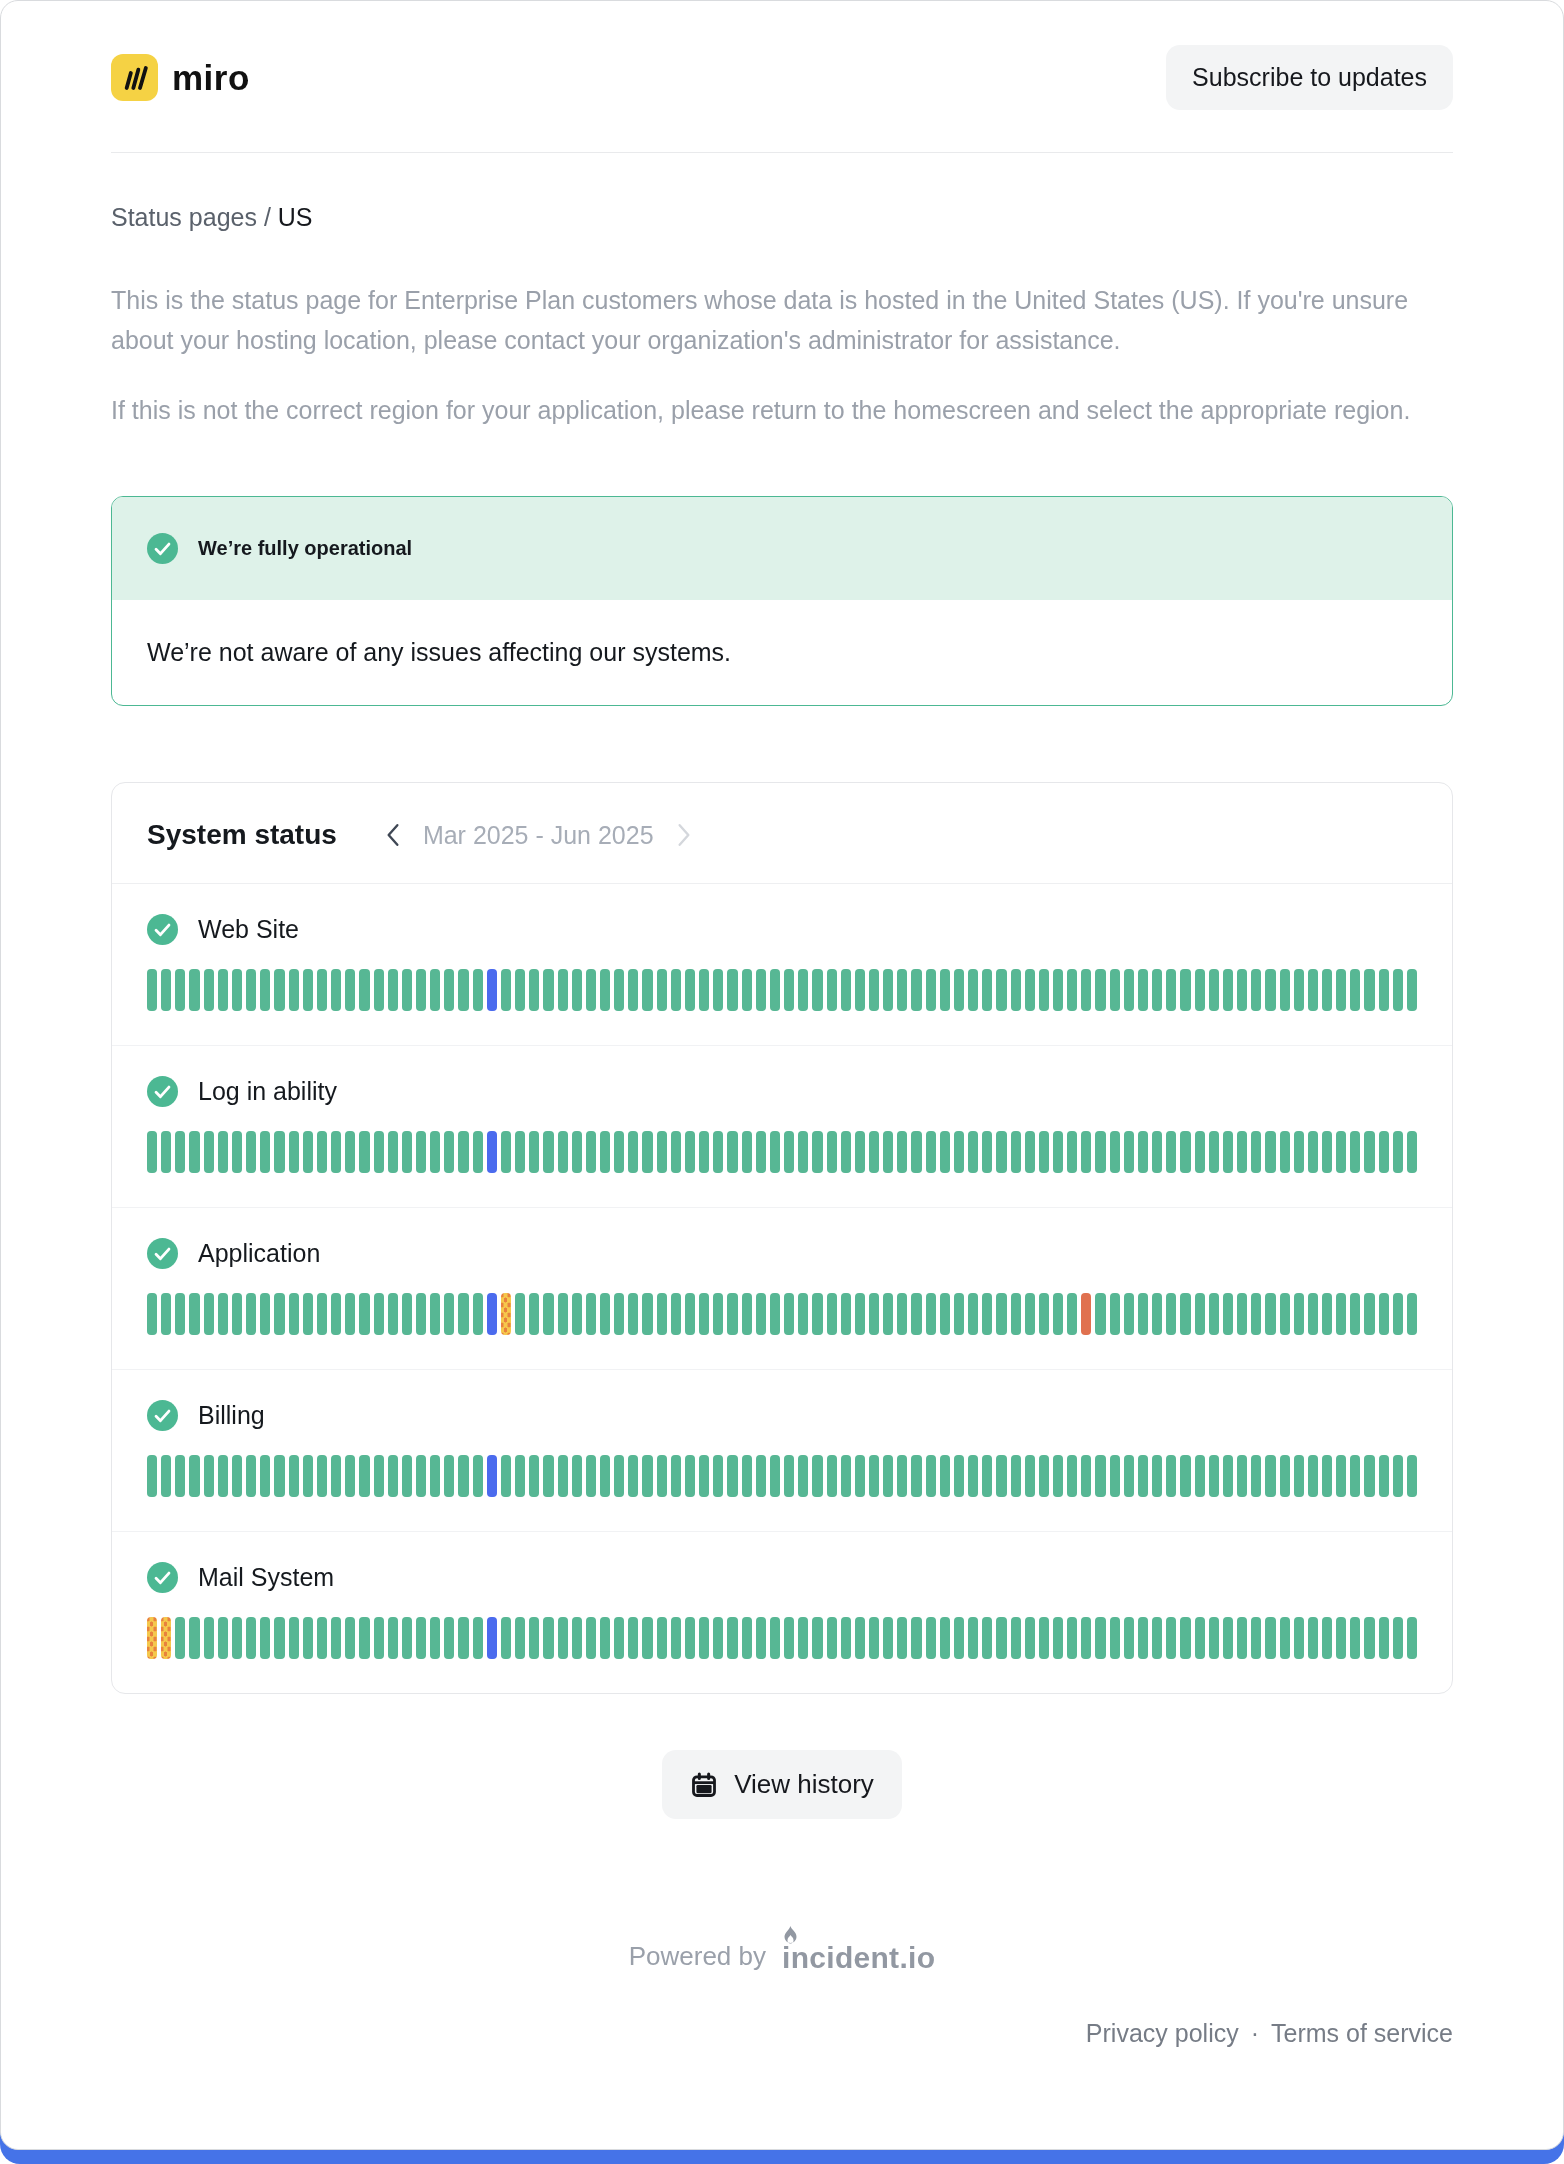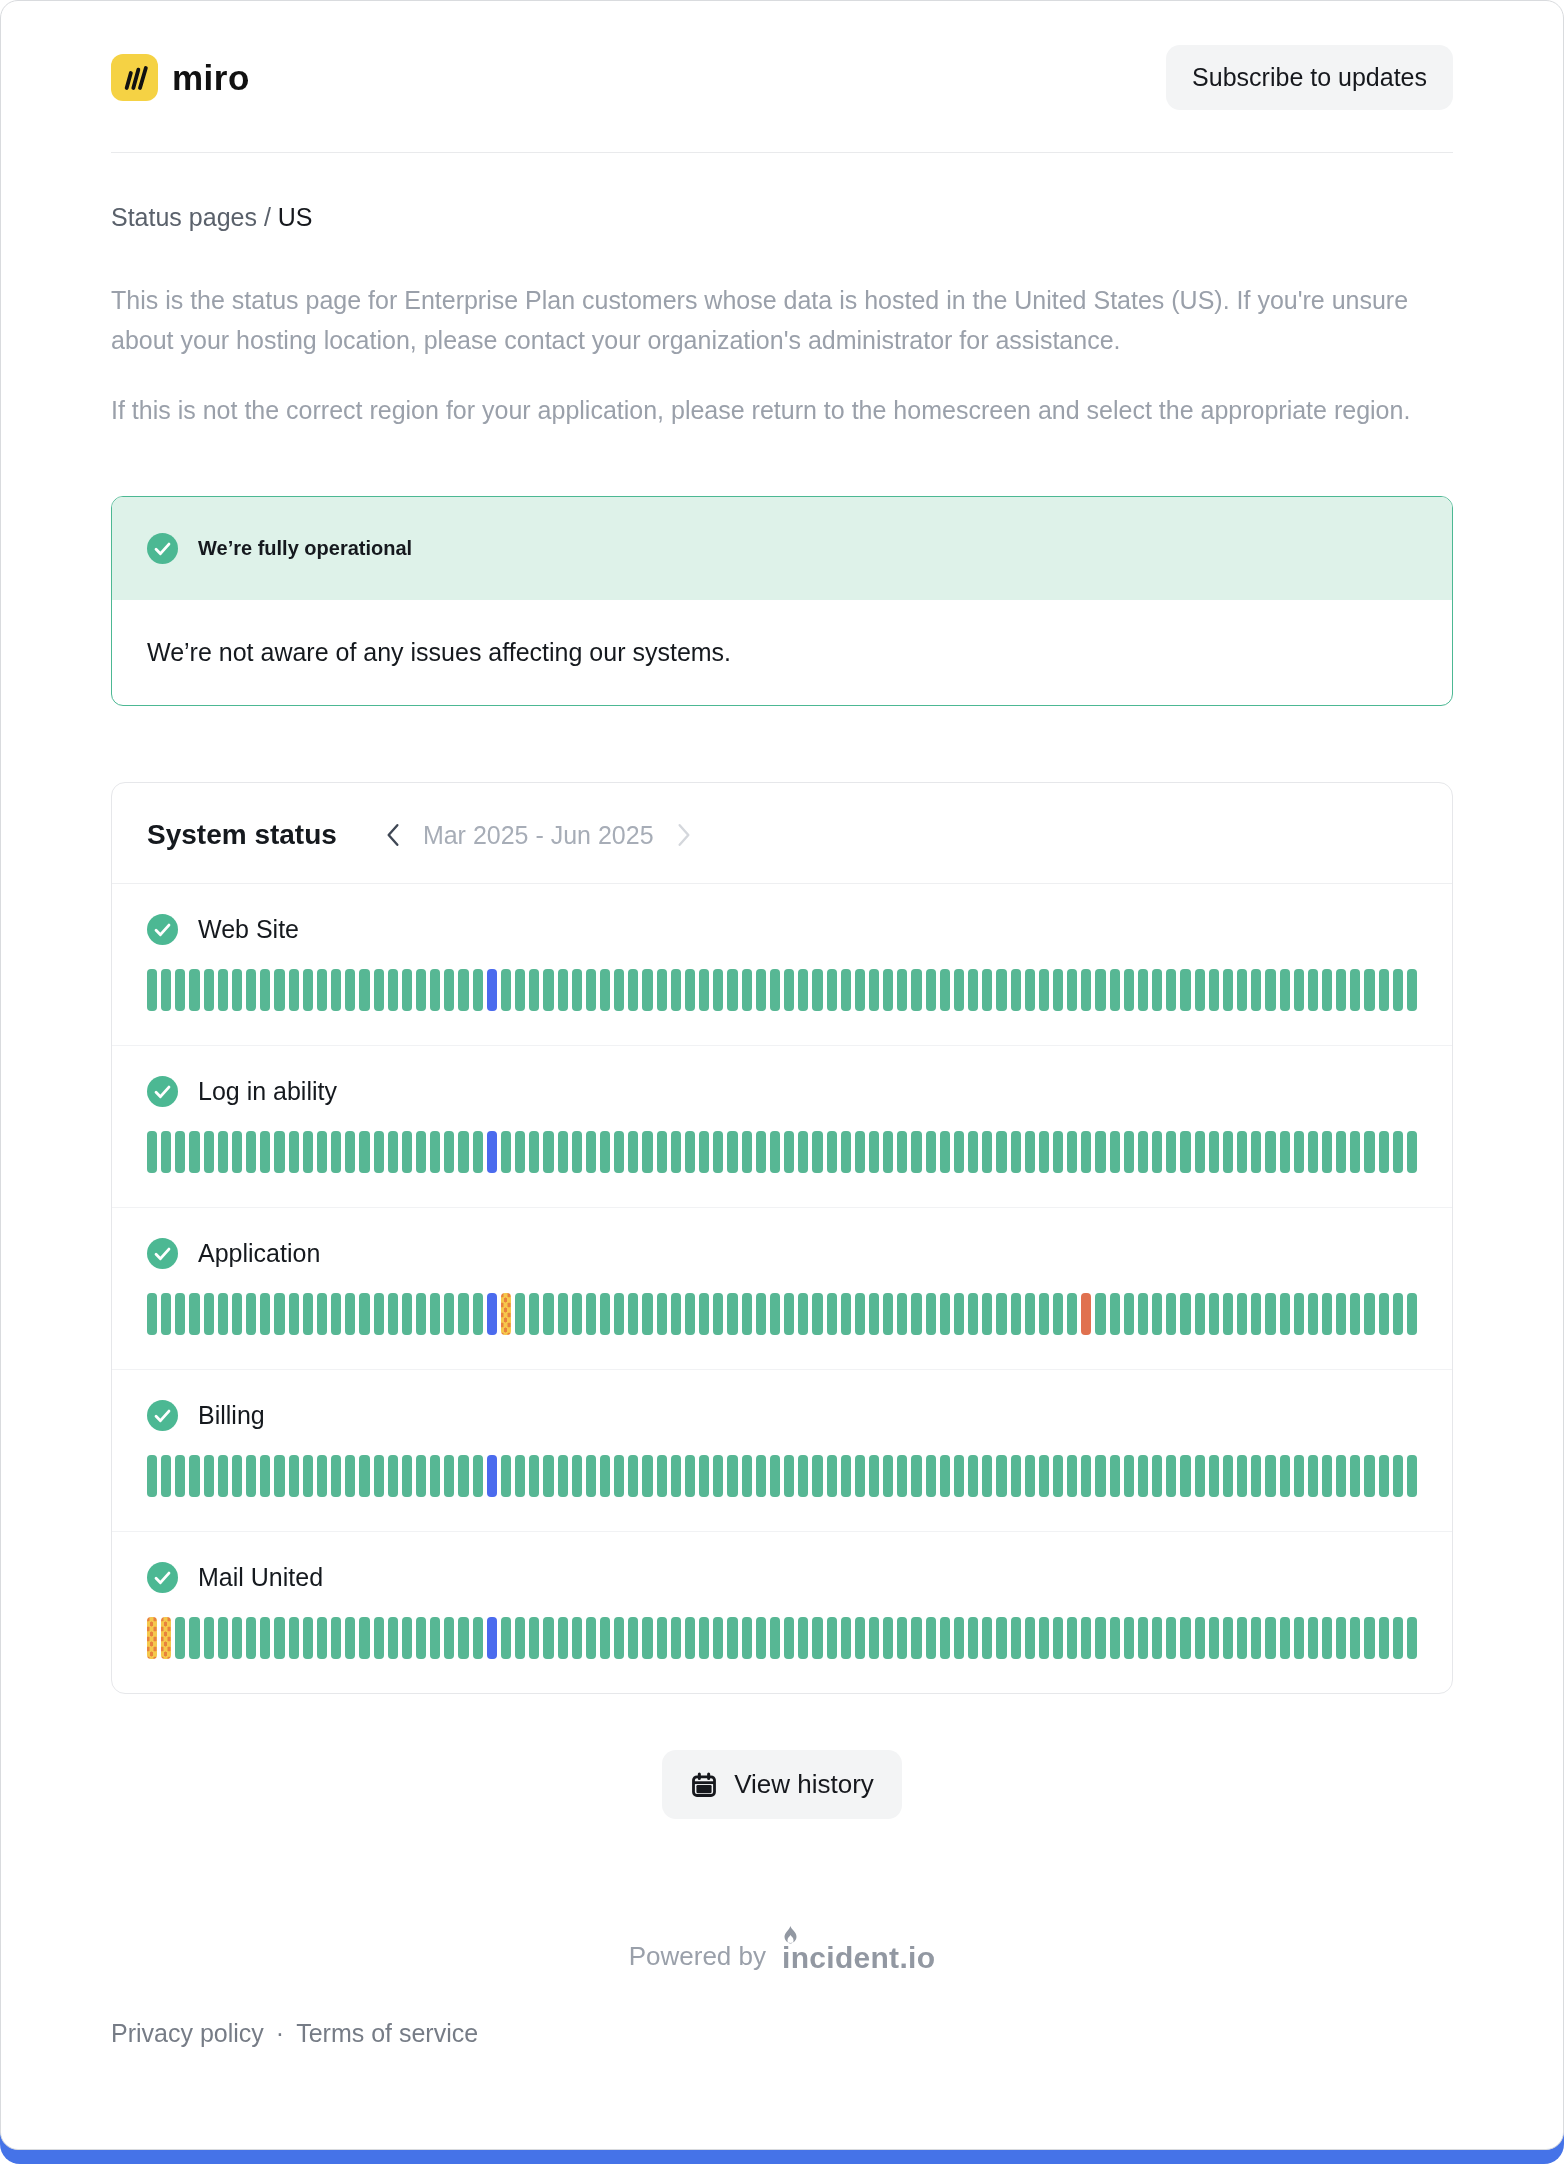--- a/index.html
+++ b/index.html
@@ -88,21 +88,21 @@
   
   .history-wrap { display: flex; justify-content: center; margin-top: 56px; }
   .history-btn { display: flex; align-items: center; gap: 16px; font-size: 26px; font-weight: 500; padding: 19px 28px; border-radius: 14px; }
   .cal-icon { width: 28px; height: 28px; display: block; }
 
   
   .powered { margin-top: 118px; display: flex; justify-content: center; align-items: center; gap: 16px; }
   .powered-text { font-size: 26px; color: #9aa0aa; }
   .incident-logo { position: relative; font-size: 30px; font-weight: 800; color: #9298a2; letter-spacing: 0.3px; padding-top: 4px; }
   .flame-icon { position: absolute; top: -11px; left: 0px; width: 17px; height: 20px; }
-  .legal { margin-top: 44px; display: flex; justify-content: flex-start; align-items: center; gap: 12px; font-size: 25px; color: #767c86; }
+  .legal { margin-top: 44px; display: flex; justify-content: flex-end; align-items: center; gap: 12px; font-size: 25px; color: #767c86; }
   .legal a { color: #767c86; text-decoration: none; }
 </style>
 </head>
 <body>
 
 <div class="blue-strip"></div>
 
 <div class="page-card">
   <div class="content">
 
@@ -571,21 +571,21 @@
               <div class="bar operational"></div>
             </div>
         </div>
 
         <div class="service">
           <div class="service-label">
             <svg class="check-icon" viewBox="0 0 24 24">
               <circle cx="12" cy="12" r="12" fill="#4cb893"></circle>
               <path d="M7 12.6 L10.4 16 L17 8.6" stroke="#ffffff" stroke-width="2.2" fill="none" stroke-linecap="round" stroke-linejoin="round"></path>
             </svg>
-            <span class="service-name">Mail United</span>
+            <span class="service-name">Mail System</span>
           </div>
           <div class="bars">
               <div class="bar degraded"></div>
               <div class="bar degraded"></div>
               <div class="bar operational"></div>
               <div class="bar operational"></div>
               <div class="bar operational"></div>
               <div class="bar operational"></div>
               <div class="bar operational"></div>
               <div class="bar operational"></div>

